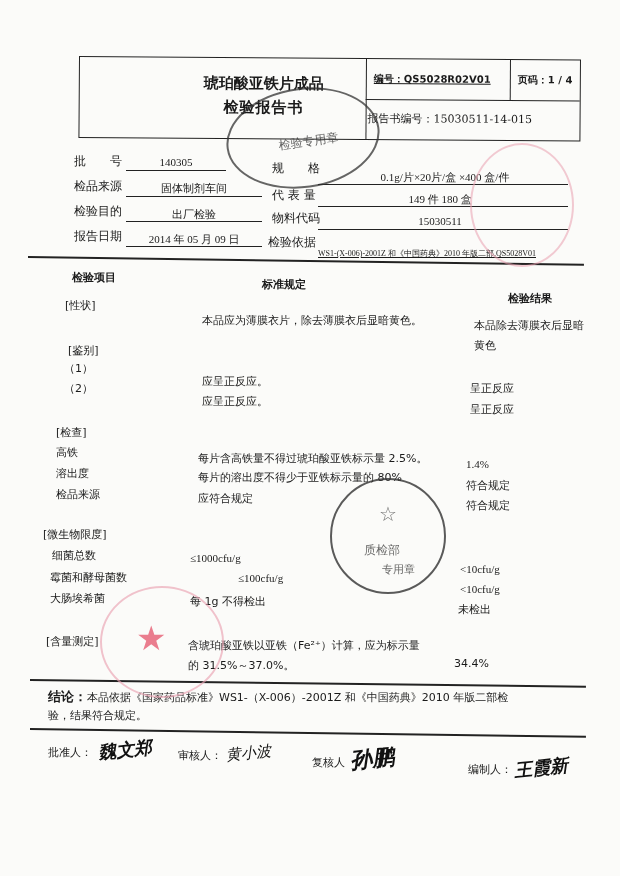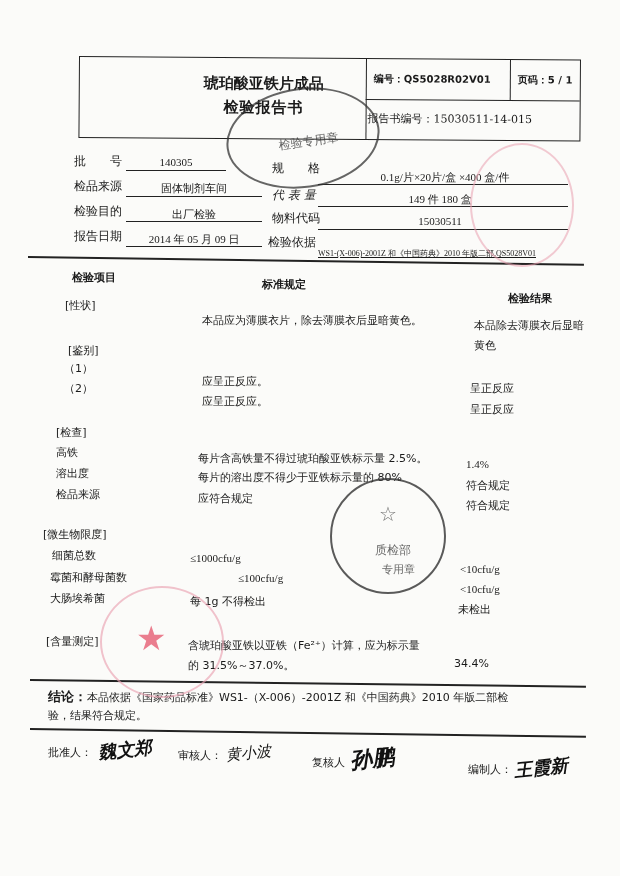--- a/index.html
+++ b/index.html
@@ -17,21 +17,21 @@
   .hdr { position: absolute; left: 79px; top: 56px; width: 500px; height: 80px;
          border: 1.5px solid #222; transform: rotate(0.4deg); transform-origin: left top; }
   .hdr .c1 { position: absolute; left: 0; top: 0; width: 82px; height: 80px; border-right: 1.5px solid #222; }
   .hdr .c2 { position: absolute; left: 82px; top: 0; width: 204px; height: 80px; border-right: 1.5px solid #222; }
   .hdr .r1 { position: absolute; left: 286px; top: 0; width: 214px; height: 40px; border-bottom: 1.5px solid #222; }
   .hdr .r1 .split { position: absolute; left: 144px; top: 0; width: 0; height: 40px; border-left: 1.5px solid #222; }
   .logo { position: absolute; left: 6px; top: 30px; font-size: 12px; font-weight: bold; color: #222; letter-spacing: -0.5px; }
   .logo .mark { display: inline-block; background: #222; color: #fbfbf9; border-radius: 6px; padding: 0 3px; font-size: 10px; margin-right: 1px; }
   .title1 { position: absolute; left: 0; width: 204px; top: 16px; text-align: center; font-size: 15px; font-weight: bold; }
   .title2 { position: absolute; left: 0; width: 204px; top: 40px; text-align: center; font-size: 15px; font-weight: bold; letter-spacing: 1px; }
-  .docno { position: absolute; left: 8px; top: 13px; font-size: 10px; font-weight: bold; }
+  .docno { position: absolute; left: 8px; top: 13px; font-size: 10px; font-weight: bold; text-decoration: underline; }
   .pageno { position: absolute; left: 152px; top: 13px; font-size: 10px; font-weight: bold; }
   .repno { position: absolute; left: 288px; top: 52px; font-size: 11px; }
 
   
   .lbl { font-size: 12px; }
   .uline { position: absolute; border-bottom: 1px solid #222; height: 0; }
   .fval { font-size: 11px; text-align: center; }
 
   .rule { position: absolute; height: 0; border-top: 2px solid #222; transform-origin: left center; }
 
@@ -47,38 +47,38 @@
 <body>
 
 <div class="hdr">
   <div class="c2">
     <div class="title1 sans">琥珀酸亚铁片成品</div>
     <div class="title2 sans">检验报告书</div>
   </div>
   <div class="r1">
     <div class="docno sans">编号：QS5028R02V01</div>
     <div class="split"></div>
-    <div class="pageno sans">页码：5 / 1</div>
+    <div class="pageno sans">页码：1 / 4</div>
   </div>
   <div class="repno">报告书编号：15030511-14-015</div>
 </div>
 
 <div class="abs lbl sans" style="left:74px;top:153px;">批　　号</div>
 <div class="uline" style="left:126px;top:170px;width:100px;"></div>
 <div class="abs fval serif" style="left:126px;top:156px;width:100px;">140305</div>
 
 <div class="abs lbl sans" style="left:272px;top:160px;">规　　格</div>
 <div class="uline" style="left:318px;top:184px;width:250px;"></div>
 <div class="abs fval serif" style="left:330px;top:170px;width:230px;">0.1g/片×20片/盒 ×400 盒/件</div>
 
 <div class="abs lbl sans" style="left:74px;top:178px;">检品来源</div>
 <div class="uline" style="left:126px;top:196px;width:136px;"></div>
 <div class="abs fval sans" style="left:126px;top:181px;width:136px;">固体制剂车间</div>
 
-<div class="abs lbl sans" style="left:272px;top:187px;font-style:italic;">代 表 量</div>
+<div class="abs lbl sans" style="left:272px;top:187px;">代 表 量</div>
 <div class="uline" style="left:318px;top:206px;width:250px;"></div>
 <div class="abs fval serif" style="left:380px;top:192px;width:120px;">149 件 180 盒</div>
 
 <div class="abs lbl sans" style="left:74px;top:203px;text-align:right;">检验目的</div>
 <div class="uline" style="left:126px;top:221px;width:136px;"></div>
 <div class="abs fval sans" style="left:126px;top:207px;width:136px;">出厂检验</div>
 
 <div class="abs lbl sans" style="left:272px;top:210px;">物料代码</div>
 <div class="uline" style="left:318px;top:229px;width:250px;"></div>
 <div class="abs fval serif" style="left:380px;top:215px;width:120px;">15030511</div>
@@ -153,18 +153,18 @@
 <div class="sig" style="left:350px;top:744px;font-size:22px;">孙鹏</div>
 <div class="abs sans" style="left:468px;top:762px;font-size:11px;">编制人：</div>
 <div class="sig" style="left:514px;top:756px;">王霞新</div>
 
 <div class="stamp" style="left:226px;top:88px;width:150px;height:96px;border:2px solid #333;transform:rotate(-8deg);opacity:0.75;">
   <div class="stamp-txt sans" style="left:50px;top:44px;font-size:12px;color:#333;">检验专用章</div>
 </div>
 <div class="stamp" style="left:470px;top:143px;width:100px;height:120px;border:2px solid #e9a1b1;opacity:0.55;"></div>
 <div class="stamp" style="left:330px;top:478px;width:112px;height:112px;border:2px solid #333;opacity:0.8;">
   <div class="stamp-txt sans" style="left:47px;top:22px;font-size:20px;color:#555;">☆</div>
-  <div class="stamp-txt sans" style="left:43px;top:62px;font-size:12px;color:#444;">质检部</div>
+  <div class="stamp-txt sans" style="left:32px;top:62px;font-size:12px;color:#444;">质检部</div>
   <div class="stamp-txt sans" style="left:34px;top:82px;font-size:11px;color:#444;margin-left:16px;">专用章</div>
 </div>
 <div class="stamp" style="left:100px;top:586px;width:120px;height:108px;border:2px solid #eba4b4;opacity:0.65;">
   <div class="stamp-txt sans" style="left:34px;top:30px;font-size:34px;color:#e23a55;">★</div>
 </div>
 
 </body></html>

